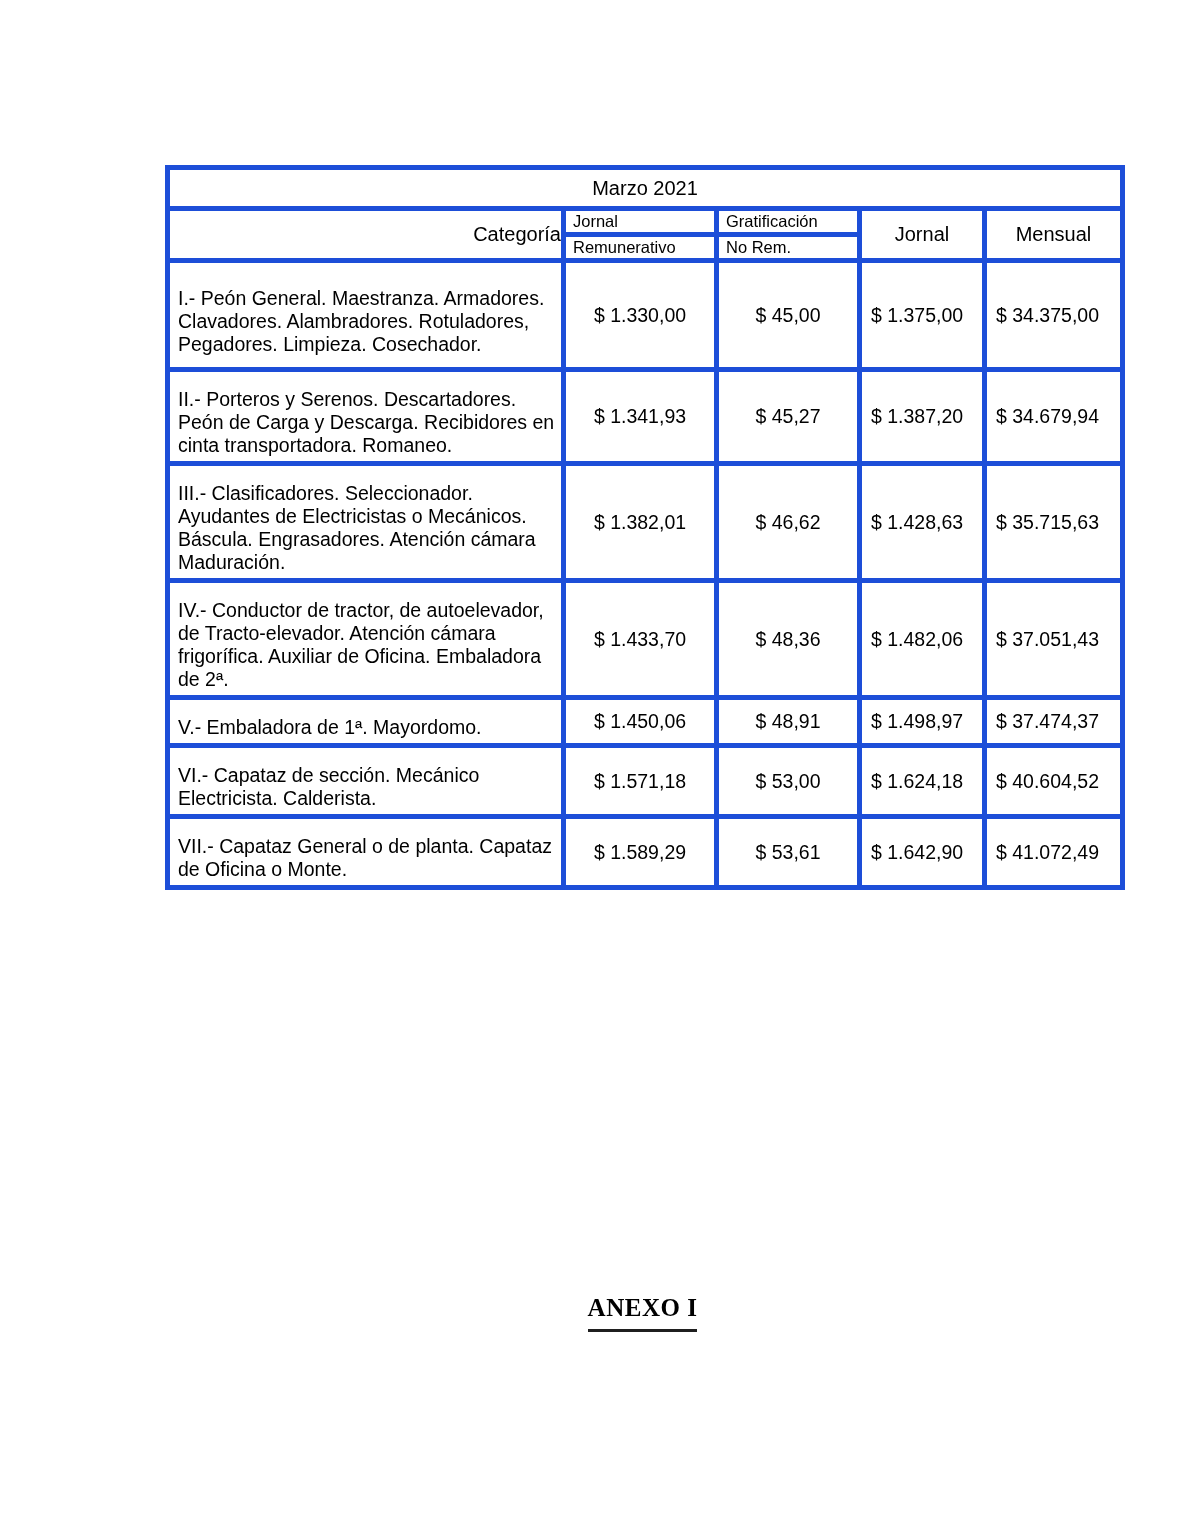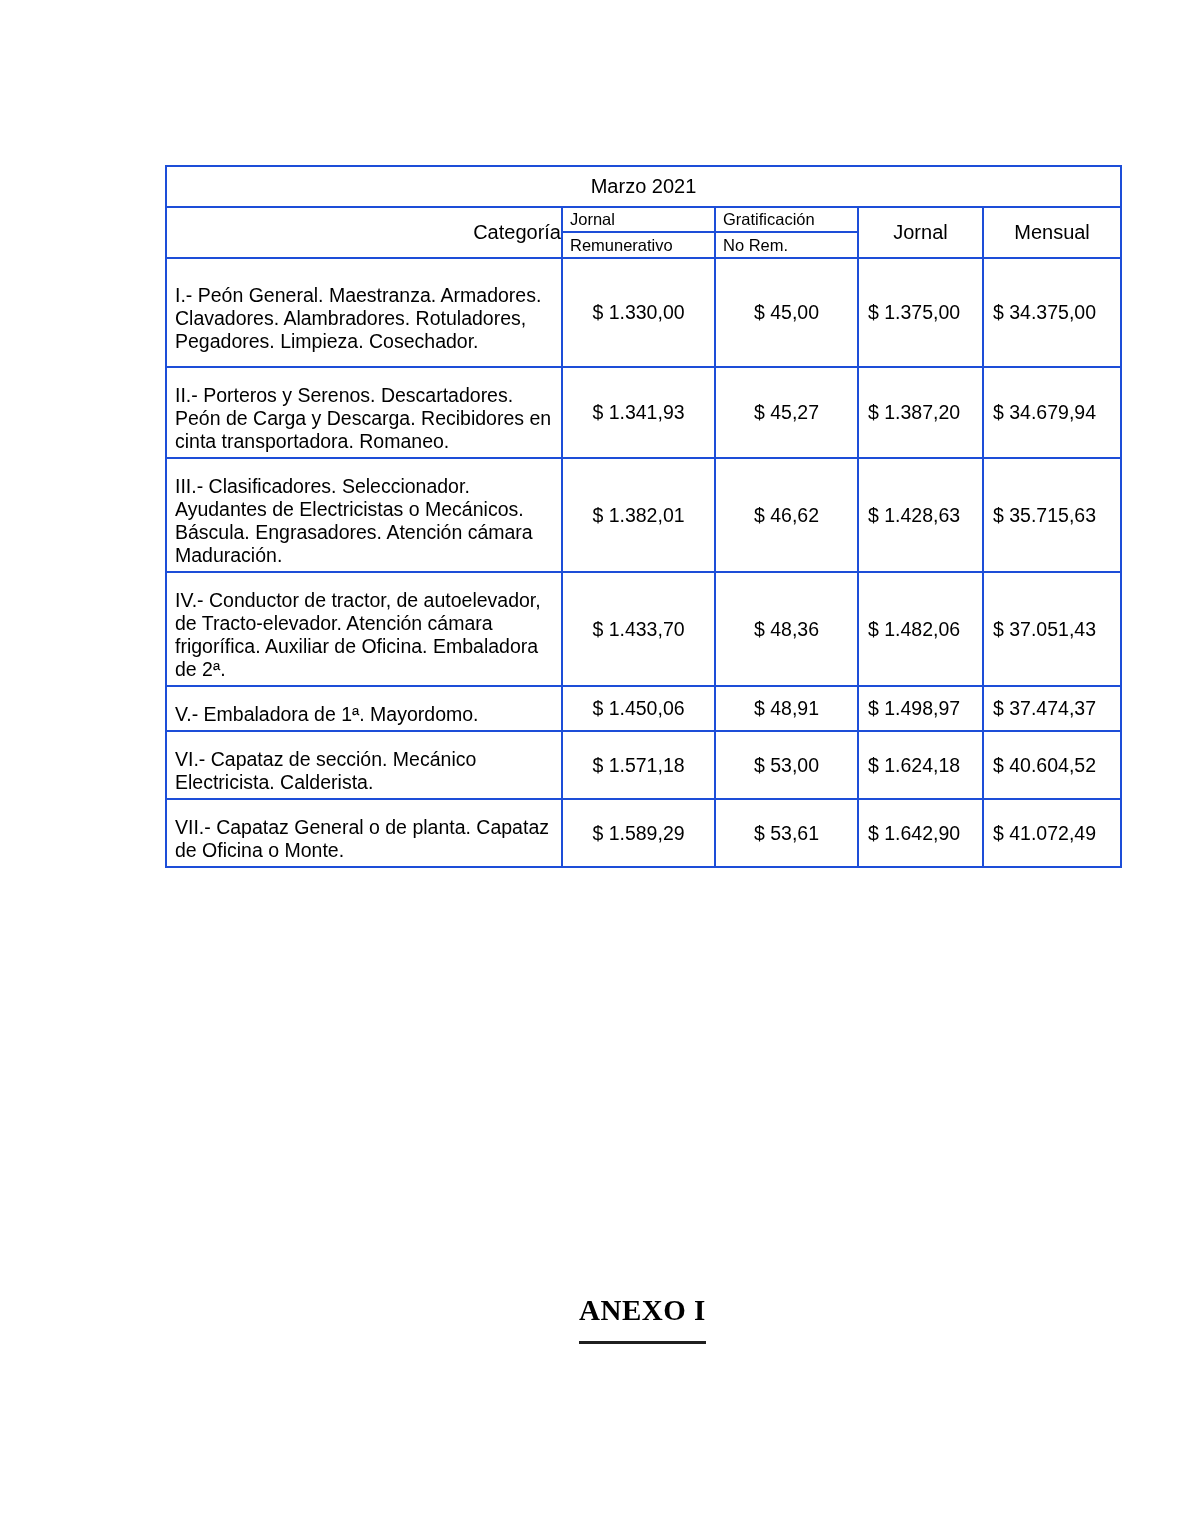--- a/index.html
+++ b/index.html
@@ -15,21 +15,21 @@
   }
   table.wage-table {
     position: absolute;
     left: 165px;
     top: 165px;
     width: 955px;
     border-collapse: collapse;
     table-layout: fixed;
   }
   table.wage-table td, table.wage-table th {
-    border: 2px solid #1d4ed8;
+    border: 5px solid #1d4ed8;
     vertical-align: middle;
     font-weight: normal;
   }
   .title-cell {
     height: 41px;
     text-align: center;
     font-weight: bold;
     font-size: 20px;
   }
   .cat-head {
@@ -66,24 +66,24 @@
     position: absolute;
     left: 165px;
     top: 1294px;
     width: 955px;
     text-align: center;
   }
   .anexo {
     display: inline-block;
     font-family: "Liberation Serif", serif;
     font-weight: bold;
-    font-size: 29px;
+    font-size: 25px;
     letter-spacing: 0.5px;
     border-bottom: 3px solid #1f1f1f;
-    padding-bottom: 14px;
+    padding-bottom: 7px;
   }
 </style>
 </head>
 <body>
 
 <div class="page">
 
   <table class="wage-table">
     <colgroup>
       <col style="width:396px">

